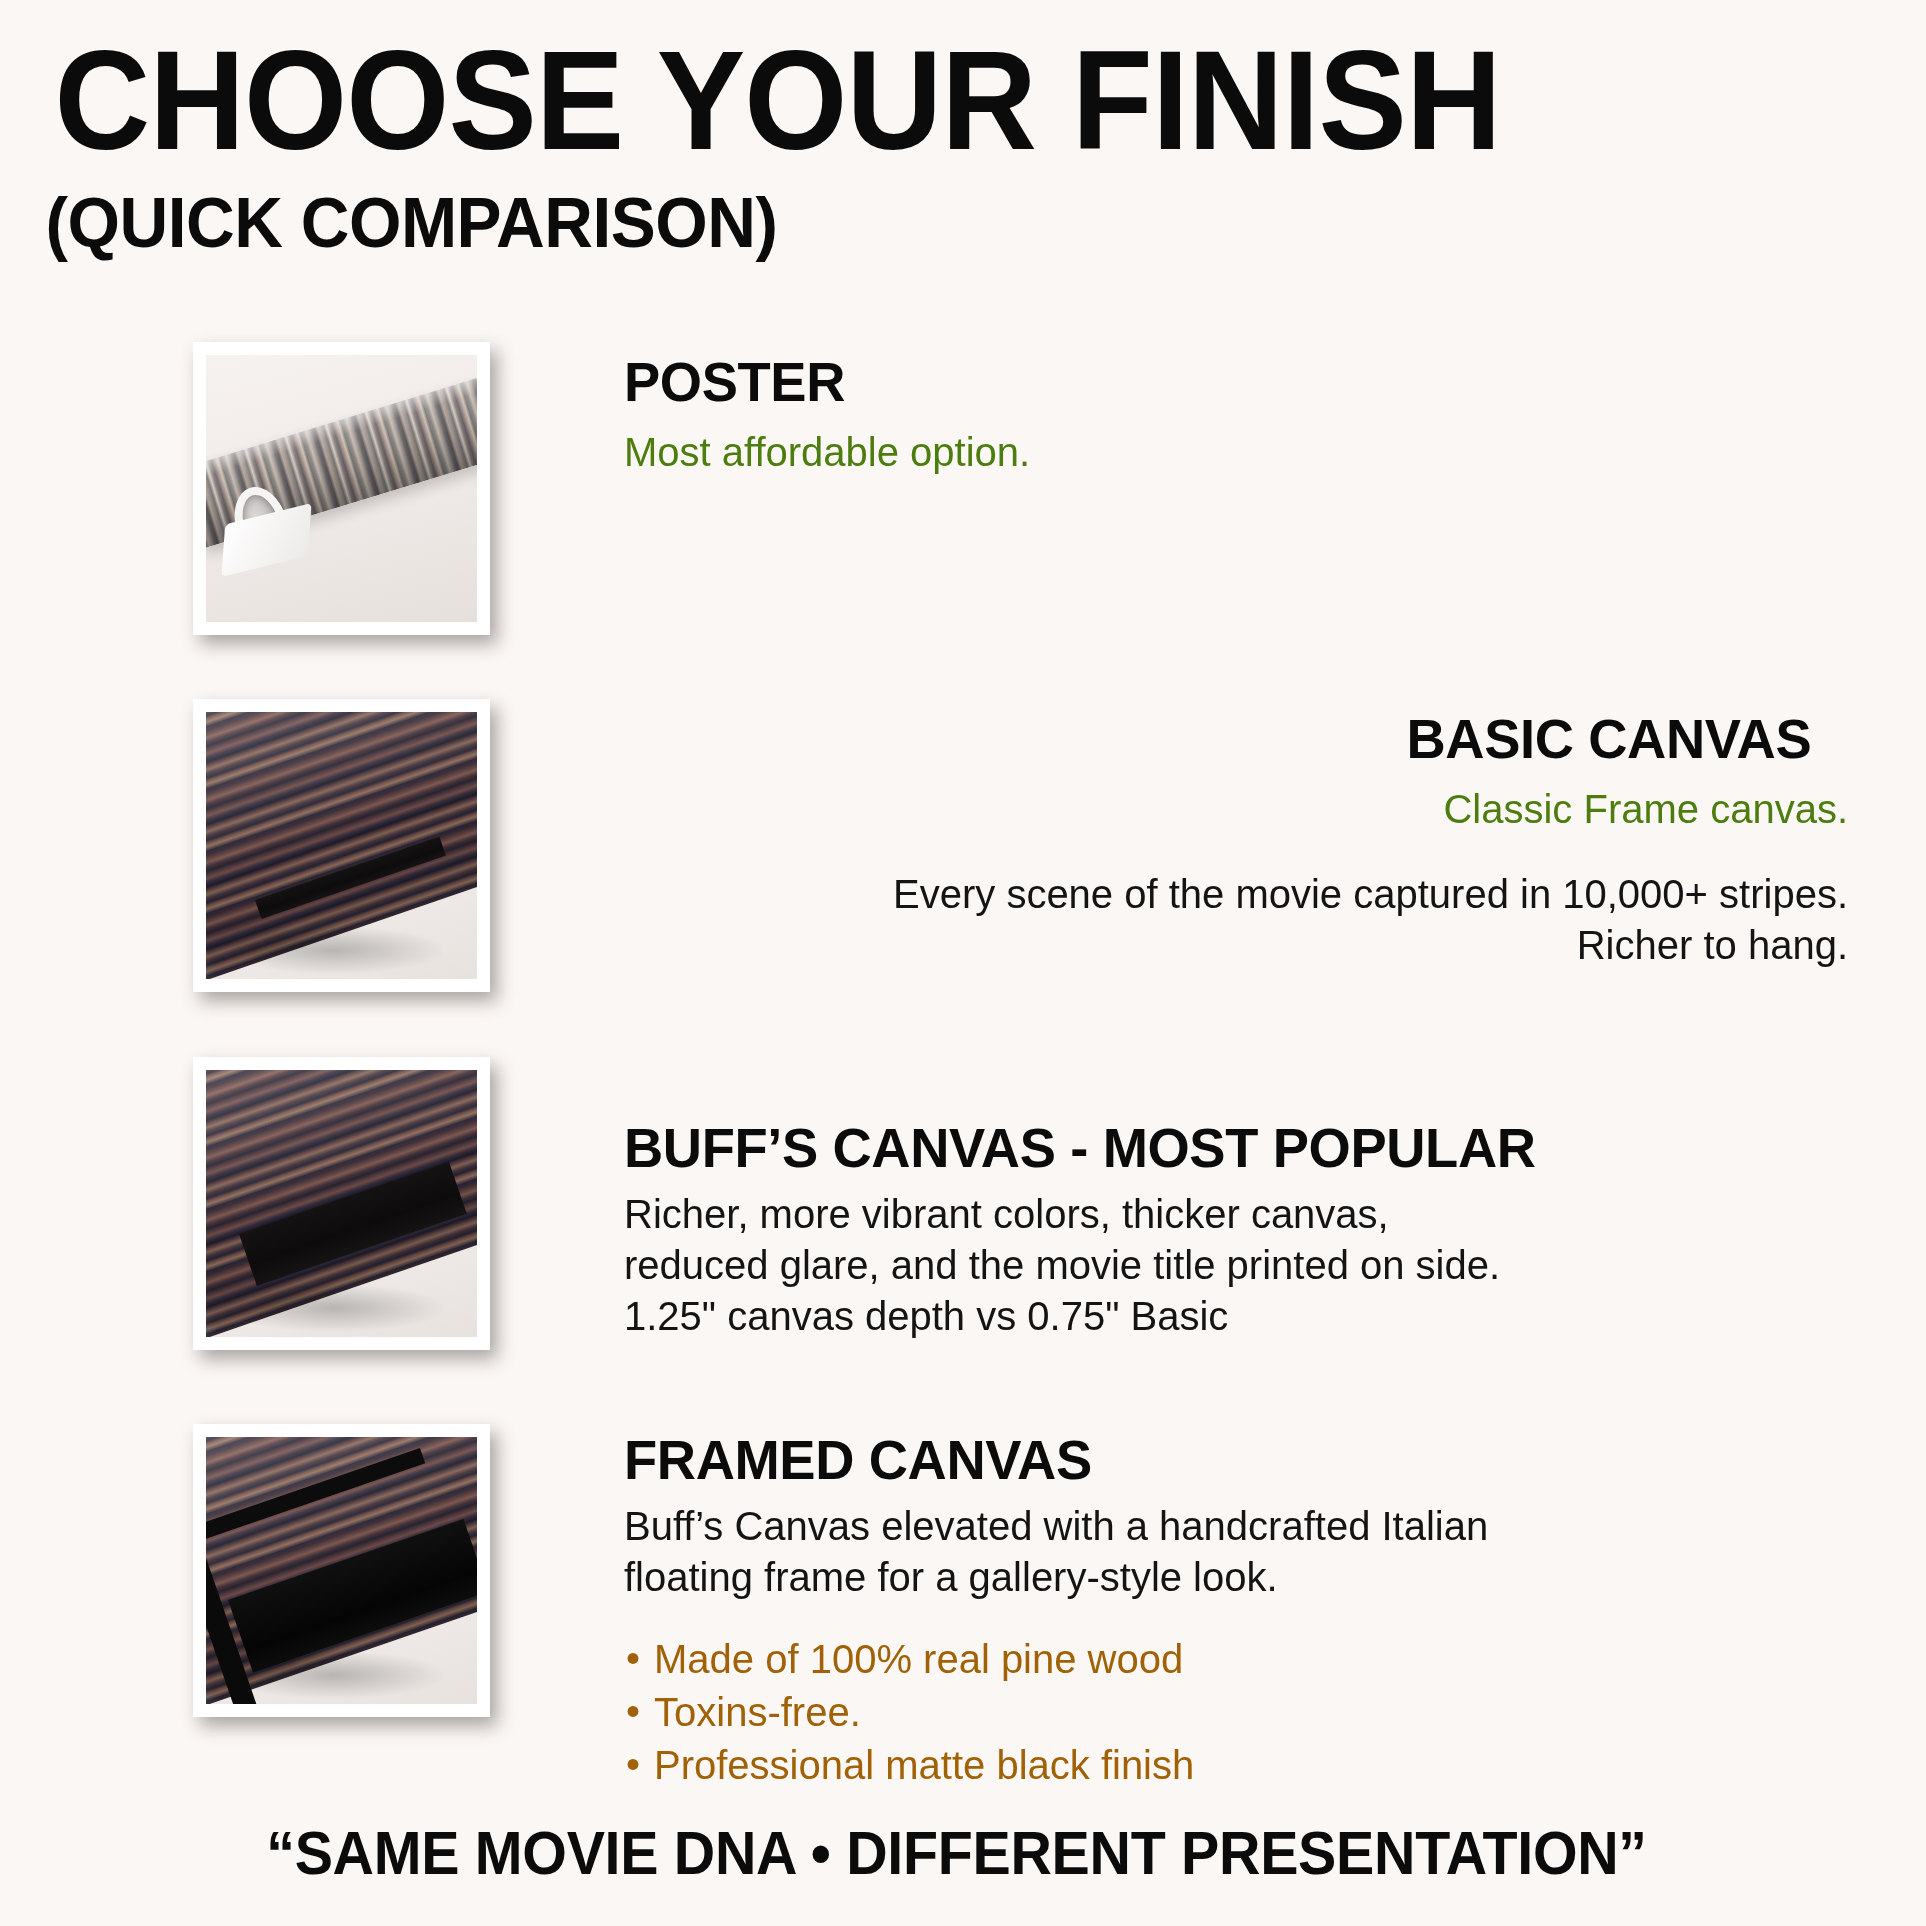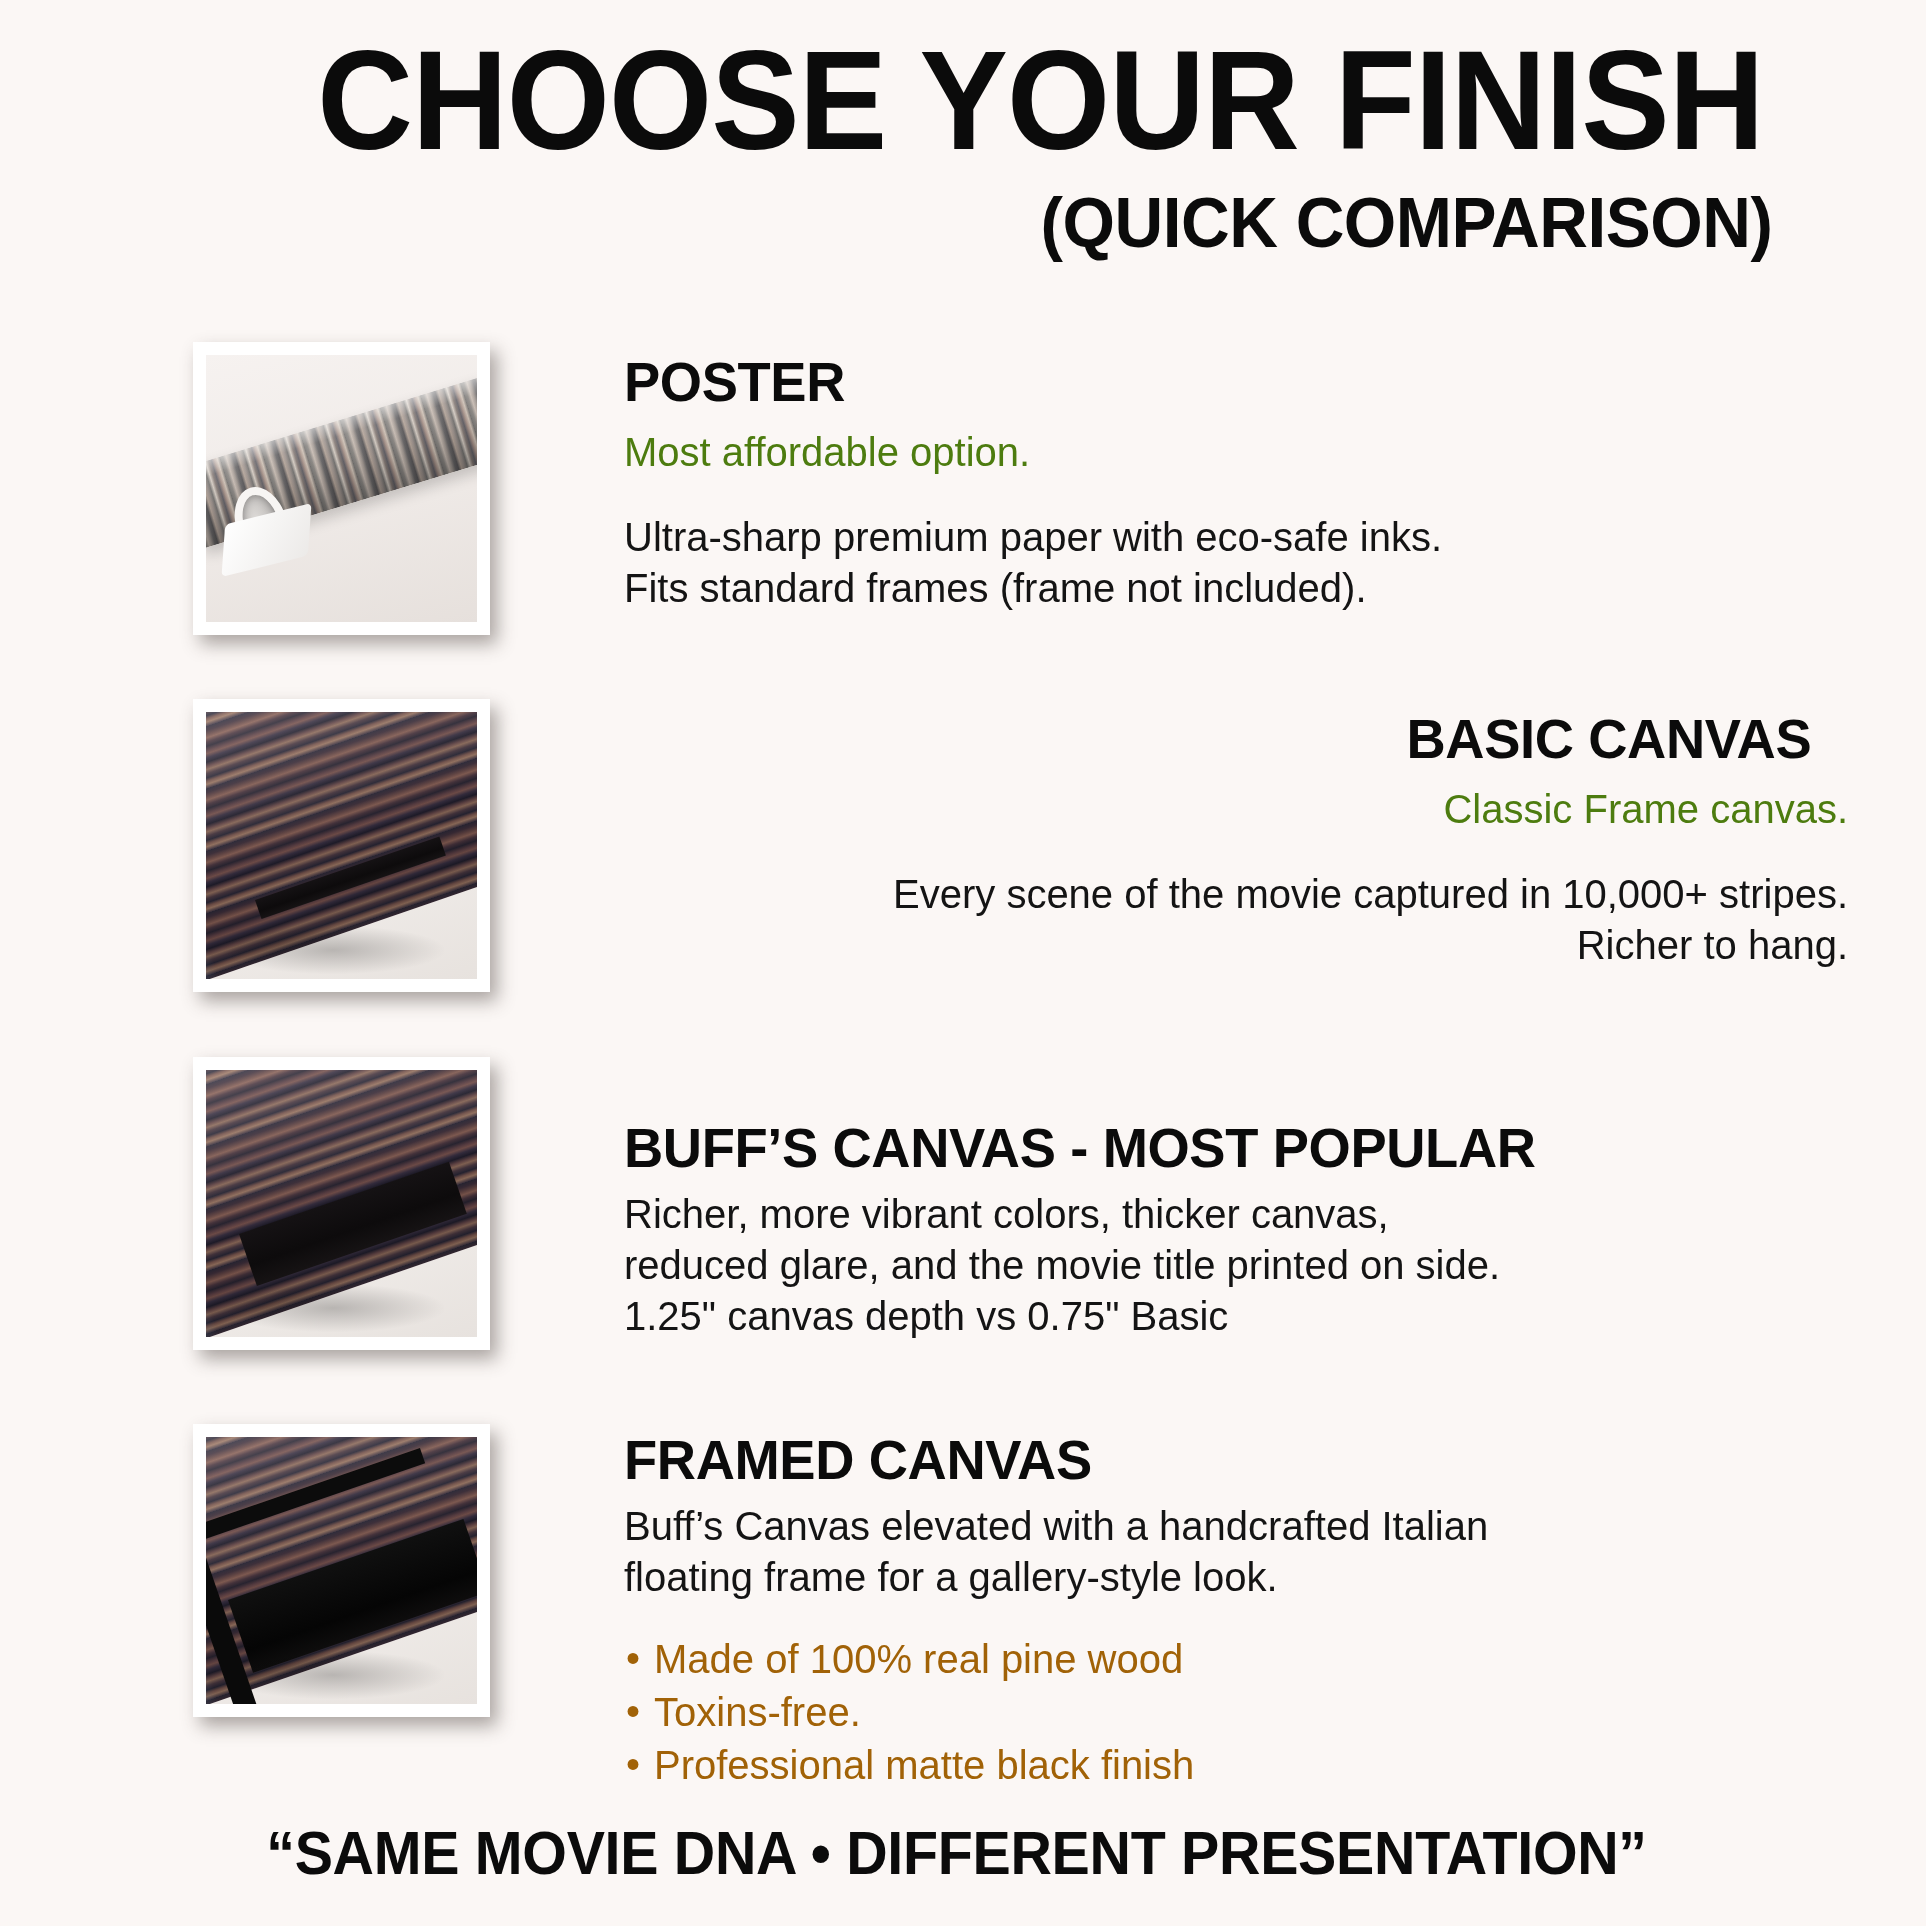--- a/index.html
+++ b/index.html
@@ -18,21 +18,21 @@
     height: 1927px;
     background: #FBF7F5;
   }
 
   
   .header {
     position: absolute;
     top: 26px;
     left: 0;
     width: 1818px;
-    text-align: right;
+    text-align: left;
   }
 
   .main-title {
     font-family: "Liberation Sans", sans-serif;
     font-weight: 700;
     font-size: 141px;
     line-height: 149px;
     letter-spacing: -1px;
     color: #0B0B0B;
     transform: scaleX(0.94);
@@ -293,24 +293,20 @@
           <div class="tube"></div>
           <div class="tube-end"></div>
           <div class="tube-flap"></div>
         </div>
       </div>
     </div>
 
     <div class="copy" style="top:8px;">
       <div class="item-title">POSTER</div>
       <div class="item-lead">Most affordable option.</div>
-      <div class="item-body">
-        <div>Ultra-sharp premium paper with eco-safe inks.</div>
-        <div>Fits standard frames (frame not included).</div>
-      </div>
     </div>
   </div>
 
   <div class="row" style="top:699px;">
     <div class="thumb" style="top:0;">
       <div class="thumb-inner">
         <div class="art-canvas">
           <div class="face blue-left"></div>
           <div class="edge thin"></div>
           <div class="shadow-floor"></div>

